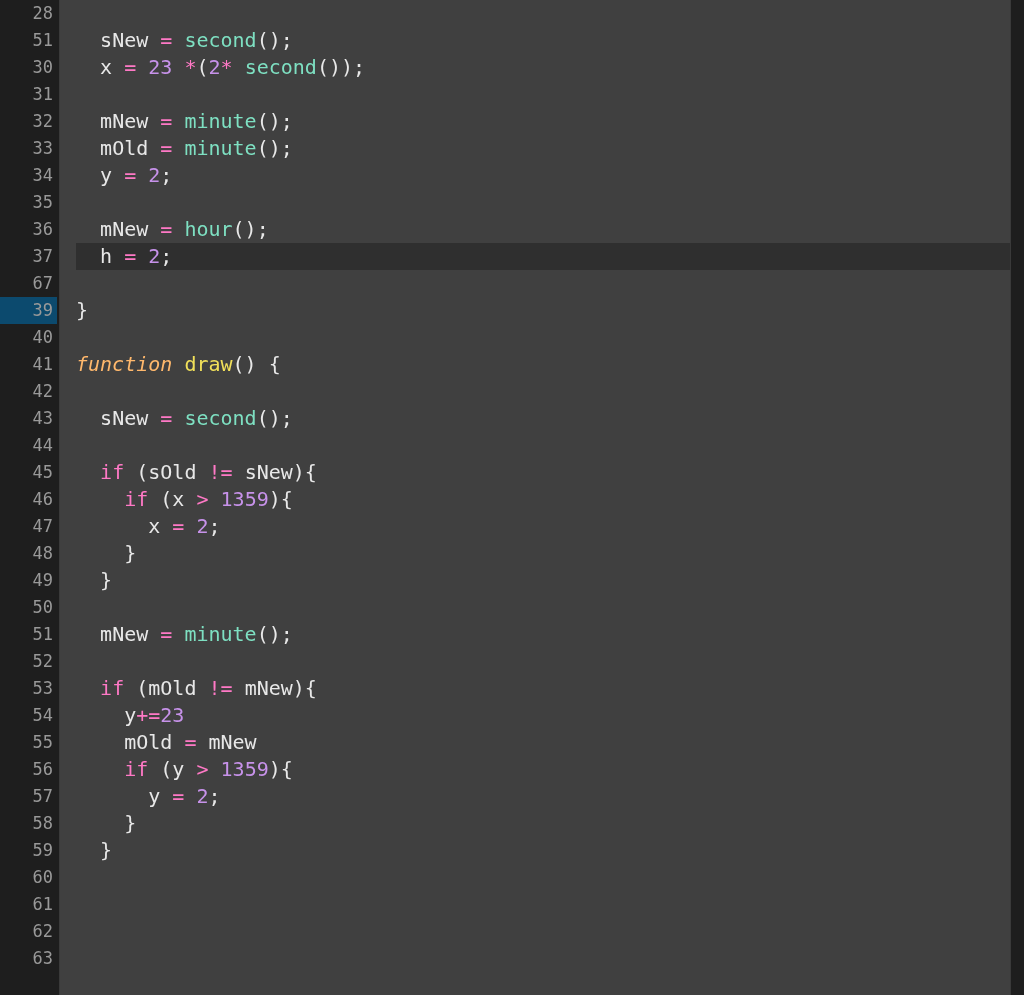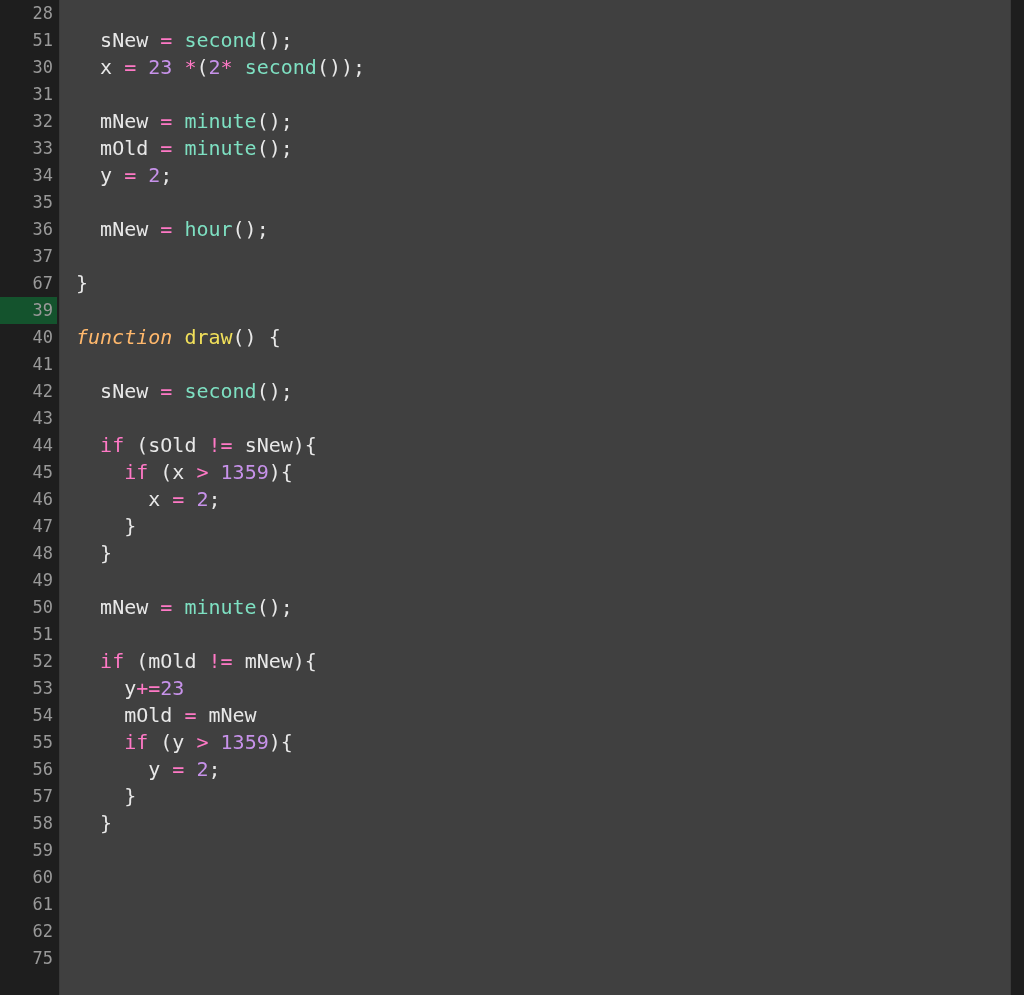--- a/index.html
+++ b/index.html
@@ -147,21 +147,21 @@
       </div>
       <div class="gutter-line">
         <span class="lineno">36</span>
       </div>
       <div class="gutter-line">
         <span class="lineno">37</span>
       </div>
       <div class="gutter-line">
         <span class="lineno">67</span>
       </div>
-      <div class="gutter-line" style="background: #14532d;">
+      <div class="gutter-line" style="background: #0c4a6e;">
         <span class="lineno">39</span>
       </div>
       <div class="gutter-line">
         <span class="lineno">40</span>
       </div>
       <div class="gutter-line">
         <span class="lineno">41</span>
       </div>
       <div class="gutter-line">
         <span class="lineno">42</span>
@@ -245,33 +245,34 @@
           </svg>
         </span>
       </div>
       <div class="gutter-line">
         <span class="lineno">61</span>
       </div>
       <div class="gutter-line">
         <span class="lineno">62</span>
       </div>
       <div class="gutter-line">
-        <span class="lineno">75</span>
+        <span class="lineno">63</span>
       </div>
     </div>
   <div class="code-area" id="code-area">
       <div class="code-line"><span class="code-content"></span></div>
       <div class="code-line"><span class="code-content"><span class="tok-default">  </span><span class="tok-var">sNew</span><span class="tok-default"> </span><span class="tok-op">=</span><span class="tok-default"> </span><span class="tok-func">second</span><span class="tok-paren">()</span><span class="tok-semi">;</span></span></div>
       <div class="code-line"><span class="code-content"><span class="tok-default">  </span><span class="tok-var">x</span><span class="tok-default"> </span><span class="tok-op">=</span><span class="tok-default"> </span><span class="tok-num">23</span><span class="tok-default"> </span><span class="tok-op">*</span><span class="tok-paren">(</span><span class="tok-num">2</span><span class="tok-op">*</span><span class="tok-default"> </span><span class="tok-func">second</span><span class="tok-paren">())</span><span class="tok-semi">;</span></span></div>
       <div class="code-line"><span class="code-content"></span></div>
       <div class="code-line"><span class="code-content"><span class="tok-default">  </span><span class="tok-var">mNew</span><span class="tok-default"> </span><span class="tok-op">=</span><span class="tok-default"> </span><span class="tok-func">minute</span><span class="tok-paren">()</span><span class="tok-semi">;</span></span></div>
       <div class="code-line"><span class="code-content"><span class="tok-default">  </span><span class="tok-var">mOld</span><span class="tok-default"> </span><span class="tok-op">=</span><span class="tok-default"> </span><span class="tok-func">minute</span><span class="tok-paren">()</span><span class="tok-semi">;</span></span></div>
       <div class="code-line"><span class="code-content"><span class="tok-default">  </span><span class="tok-var">y</span><span class="tok-default"> </span><span class="tok-op">=</span><span class="tok-default"> </span><span class="tok-num">2</span><span class="tok-semi">;</span></span></div>
       <div class="code-line"><span class="code-content"></span></div>
       <div class="code-line"><span class="code-content"><span class="tok-default">  </span><span class="tok-var">mNew</span><span class="tok-default"> </span><span class="tok-op">=</span><span class="tok-default"> </span><span class="tok-func">hour</span><span class="tok-paren">()</span><span class="tok-semi">;</span></span></div>
+      <div class="code-line"><div class="highlight-full"></div><span class="code-content"><span class="tok-default">  </span><span class="tok-var">h</span><span class="tok-default"> </span><span class="tok-op">=</span><span class="tok-default"> </span><span class="tok-num">2</span><span class="tok-semi">;</span></span></div>
       <div class="code-line"><span class="code-content"></span></div>
       <div class="code-line"><span class="code-content"><span class="tok-brace">}</span></span></div>
       <div class="code-line"><span class="code-content"></span></div>
       <div class="code-line"><span class="code-content"><span class="tok-keyword-decl">function</span><span class="tok-default"> </span><span class="tok-funcname">draw</span><span class="tok-paren">()</span><span class="tok-default"> </span><span class="tok-brace">{</span></span></div>
       <div class="code-line"><span class="code-content"></span></div>
       <div class="code-line"><span class="code-content"><span class="tok-default">  </span><span class="tok-var">sNew</span><span class="tok-default"> </span><span class="tok-op">=</span><span class="tok-default"> </span><span class="tok-func">second</span><span class="tok-paren">()</span><span class="tok-semi">;</span></span></div>
       <div class="code-line"><span class="code-content"></span></div>
       <div class="code-line"><span class="code-content"><span class="tok-default">  </span><span class="tok-keyword">if</span><span class="tok-default"> </span><span class="tok-paren">(</span><span class="tok-var">sOld</span><span class="tok-default"> </span><span class="tok-op">!=</span><span class="tok-default"> </span><span class="tok-var">sNew</span><span class="tok-paren">)</span><span class="tok-brace">{</span></span></div>
       <div class="code-line"><span class="code-content"><span class="tok-default">    </span><span class="tok-keyword">if</span><span class="tok-default"> </span><span class="tok-paren">(</span><span class="tok-var">x</span><span class="tok-default"> </span><span class="tok-op">&gt;</span><span class="tok-default"> </span><span class="tok-num">1359</span><span class="tok-paren">)</span><span class="tok-brace">{</span></span></div>
       <div class="code-line"><span class="code-content"><span class="tok-default">      </span><span class="tok-var">x</span><span class="tok-default"> </span><span class="tok-op">=</span><span class="tok-default"> </span><span class="tok-num">2</span><span class="tok-semi">;</span></span></div>

